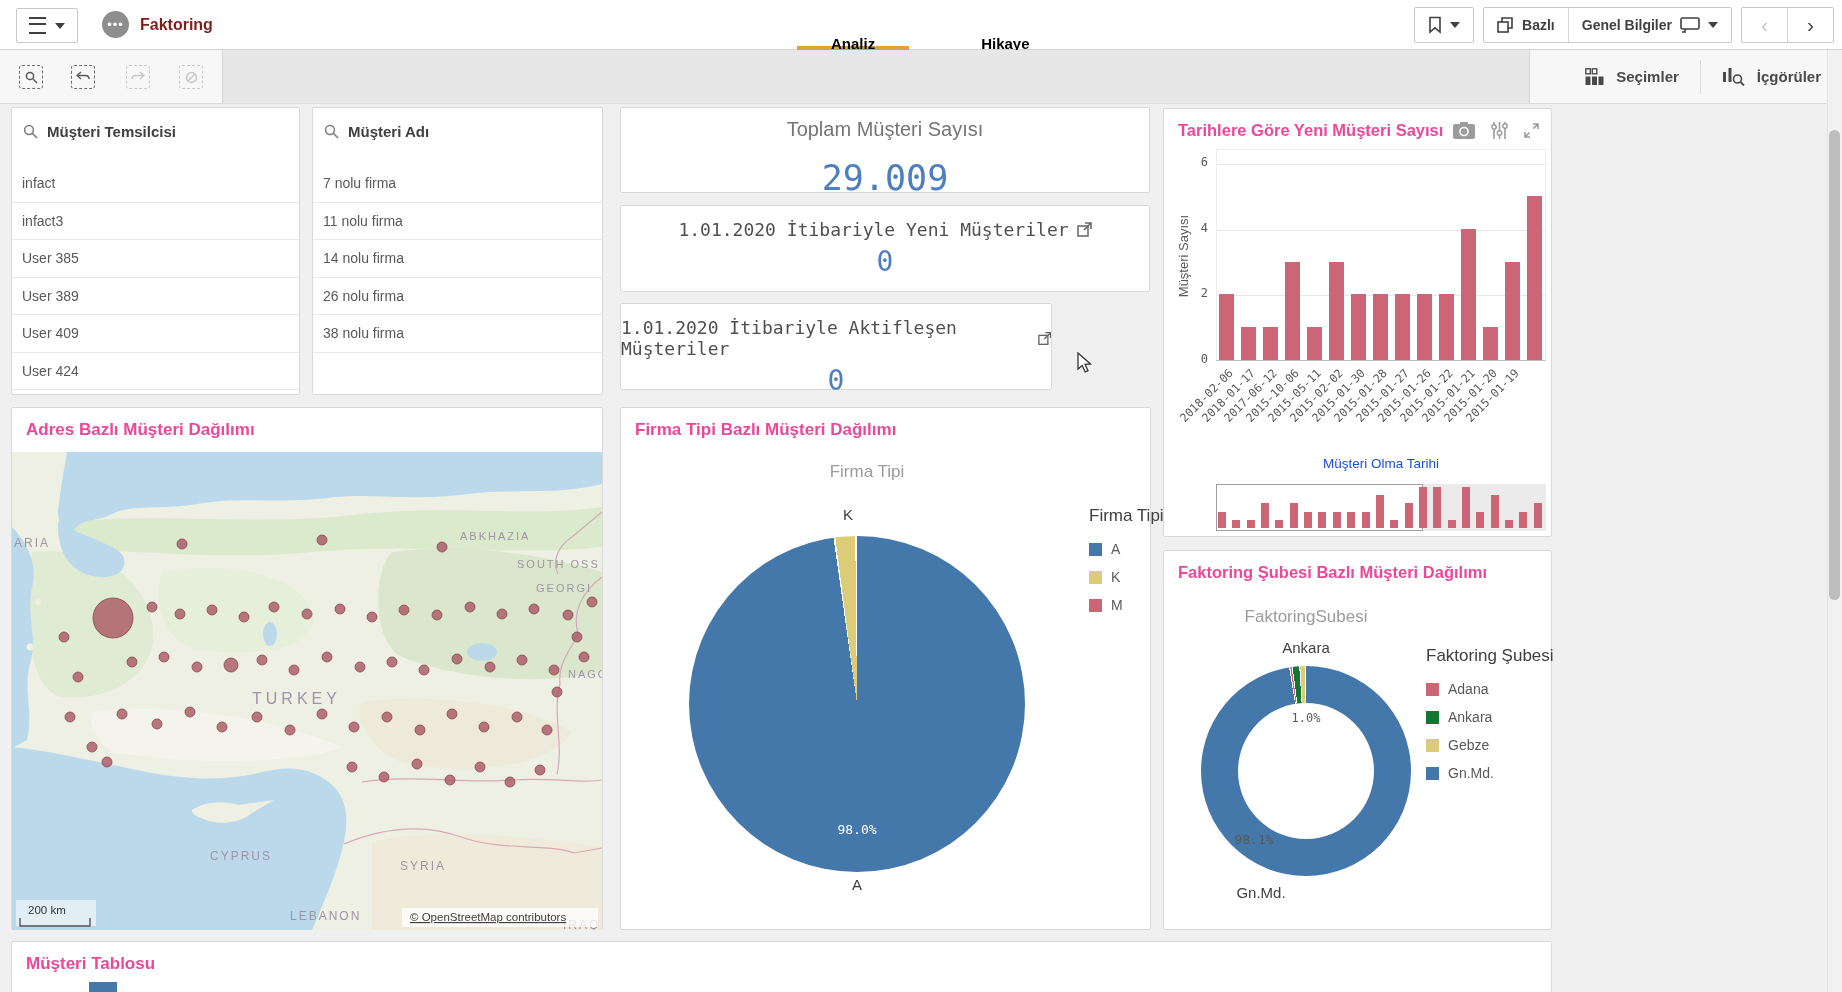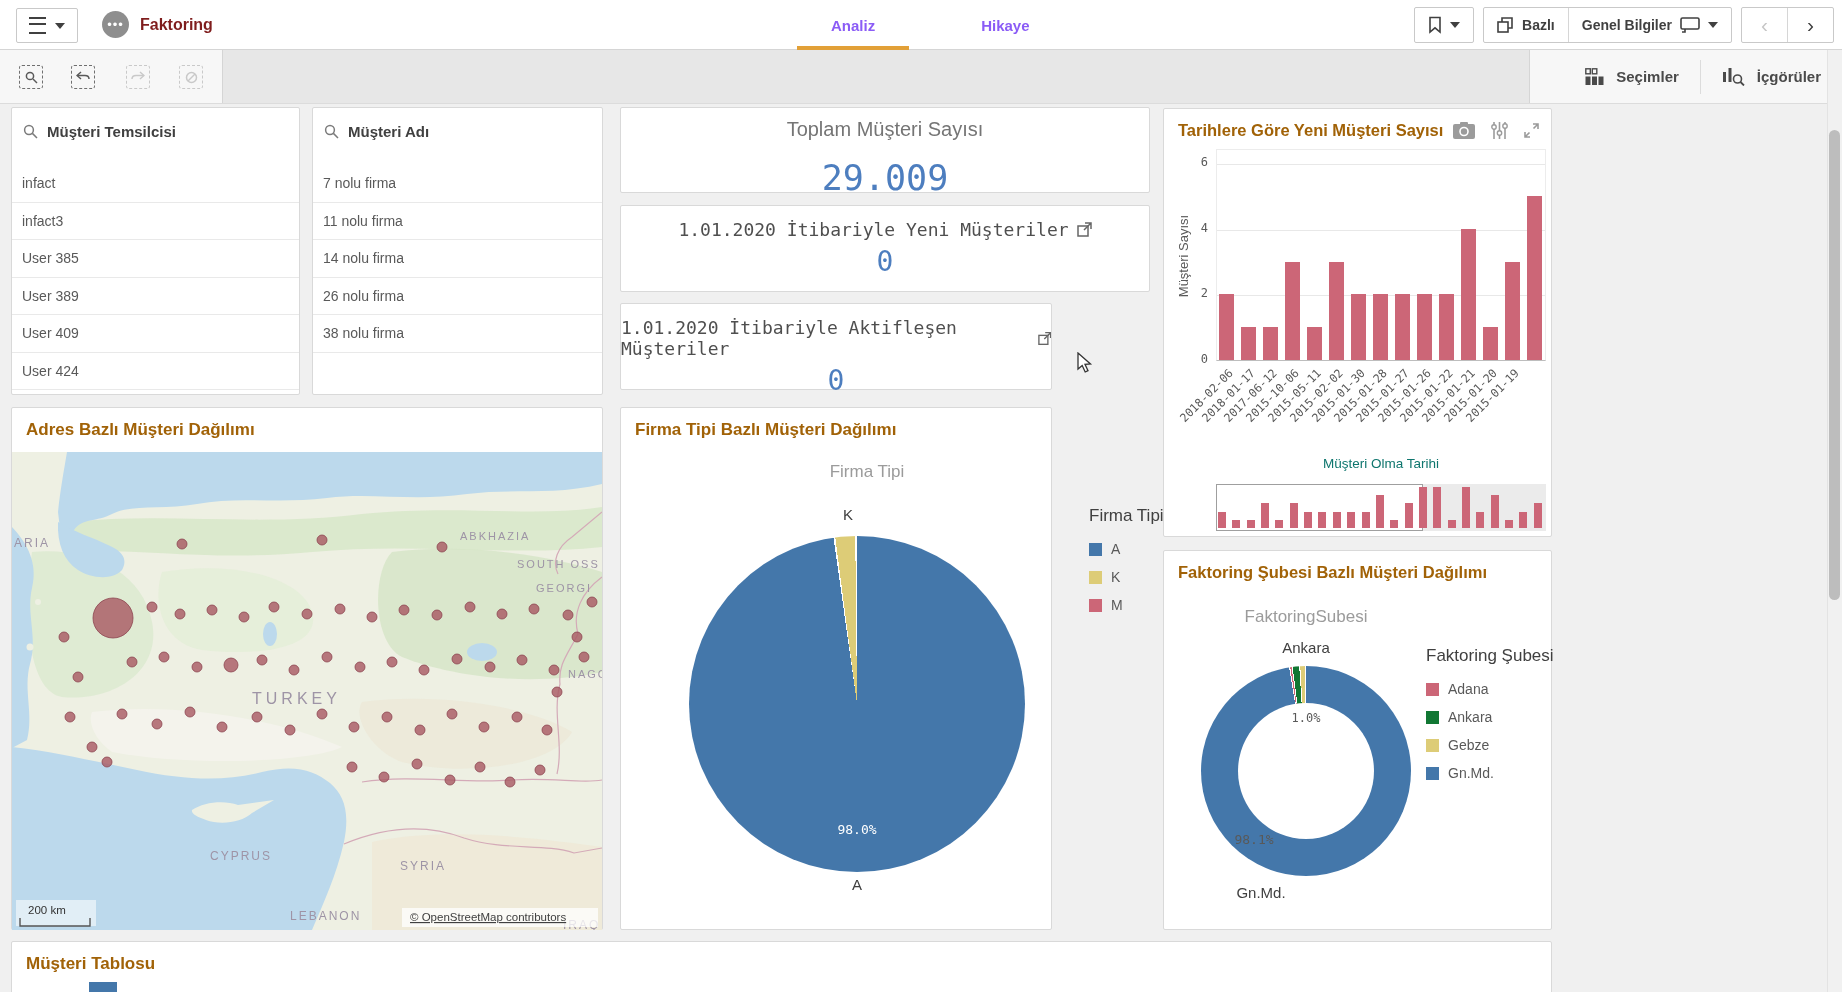--- a/index.html
+++ b/index.html
@@ -11,21 +11,21 @@
   #hdr{position:absolute;left:0;top:0;width:1842px;height:50px;background:#fff;border-bottom:1px solid #d5d5d5;box-sizing:border-box;}
   .hbtn{position:absolute;background:#fff;border:1px solid #c9c9c9;border-radius:2px;display:flex;align-items:center;justify-content:center;cursor:pointer;box-sizing:border-box;}
   #menubtn{left:16px;top:8px;width:62px;height:35px;gap:9px;}
   .hamb{width:17px;height:13px;display:inline-block;border-top:2px solid #404040;border-bottom:2px solid #404040;position:relative;}
   .hamb:before{content:"";position:absolute;left:0;top:4px;width:17px;height:2px;background:#404040;}
   .caret{width:0;height:0;border-left:5px solid transparent;border-right:5px solid transparent;border-top:6px solid #404040;display:inline-block;}
   #appid{position:absolute;left:102px;top:11px;display:flex;align-items:center;gap:11px;}
   #appcirc{width:27px;height:27px;border-radius:50%;background:#8e8e8e;color:#fff;display:flex;align-items:center;justify-content:center;font-size:13px;letter-spacing:1px;}
   #apptitle{font-size:16px;font-weight:bold;color:#7f1d1d;}
   #tabs{position:absolute;left:797px;top:0;height:50px;display:flex;gap:38px;}
-  .tab{height:50px;line-height:52px;padding:0 34px;font-size:15px;font-weight:bold;color:#8b5cf6;box-sizing:border-box;cursor:pointer;}
+  .tab{height:50px;line-height:52px;padding:18px 34px;font-size:15px;font-weight:bold;color:#000000;box-sizing:border-box;cursor:pointer;}
   .tab.active{border-bottom:4px solid #E2A037;}
   #hdr-right{position:absolute;right:8px;top:7px;display:flex;gap:9px;align-items:center;}
   .hgroup{display:flex;border:1px solid #c9c9c9;border-radius:2px;background:#fff;height:36px;box-sizing:border-box;align-items:stretch;}
   .hseg{display:flex;align-items:center;gap:8px;padding:0 13px;cursor:pointer;font-size:14px;font-weight:bold;color:#404040;}
   .hseg + .hseg{border-left:1px solid #d6d6d6;}
   .navbtn{width:45px;display:flex;align-items:center;justify-content:center;font-size:21px;color:#404040;cursor:pointer;}
   .navbtn + .navbtn{border-left:1px solid #d6d6d6;}
   .navbtn.dis{color:#c6c6c6;}
 
   
@@ -33,42 +33,42 @@
   #selstrip{position:absolute;left:222px;top:0;width:1306px;height:53px;background:#e7e7e7;border-left:1px solid #d5d5d5;border-right:1px solid #d5d5d5;}
   .tico{position:absolute;top:12px;width:30px;height:30px;display:flex;align-items:center;justify-content:center;cursor:pointer;}
   .dashbox{width:24px;height:24px;border:1.6px dashed #6f6f6f;border-radius:3px;display:flex;align-items:center;justify-content:center;box-sizing:border-box;}
   .dashbox.dis{border-color:#c9c9c9;}
   #tbar-right{position:absolute;right:0;top:0;height:53px;display:flex;align-items:center;}
   .tbtn{display:flex;align-items:center;gap:12px;padding:0 21px;height:53px;cursor:pointer;font-size:15px;font-weight:bold;color:#4a4a4a;}
   .tdiv{width:1px;height:34px;background:#dcdcdc;}
 
   
   .panel{position:absolute;background:#fff;border:1px solid #d9d9d9;border-radius:2px;box-sizing:border-box;}
-  .ptitle{position:absolute;left:14px;top:12px;font-size:17px;font-weight:bold;color:#a16207;white-space:nowrap;}
+  .ptitle{position:absolute;left:14px;top:12px;font-size:17px;font-weight:bold;color:#ec4899;white-space:nowrap;}
 
   
   .lb-head{position:absolute;left:11px;top:15px;display:flex;align-items:center;gap:9px;}
   .lb-title{font-size:15px;font-weight:bold;color:#404040;}
   .lb-rows{position:absolute;left:0;right:0;top:57px;bottom:0;overflow:hidden;}
   .lb-row{height:36.5px;line-height:36px;padding-left:10px;font-size:14px;color:#595959;border-bottom:1px solid #e9e9e9;cursor:pointer;}
 
   
   .kpi-title{margin-top:10px;text-align:center;font-size:20px;color:#757575;}
   .kpi-value{margin-top:17px;text-align:center;font-size:35px;color:#4D7EBF;}
   .kpi2-title{margin-top:13px;display:flex;justify-content:center;align-items:center;gap:8px;font-size:18px;color:#4f4f4f;}
   .kpi2-value{margin-top:5px;text-align:center;font-size:28px;color:#4D7EBF;}
 
   
   #plot{position:absolute;left:52px;top:40px;width:330px;height:212px;border:1px solid #ececec;border-bottom:1px solid #bdbdbd;background:#fff;box-sizing:border-box;}
   .grid{position:absolute;left:0;width:100%;height:1px;background:#e8e8e8;}
   .bar{position:absolute;bottom:0;width:15px;background:#CC6677;cursor:pointer;}
   .ytick{position:absolute;left:26px;width:18px;text-align:right;font-size:12px;color:#595959;}
   #ylab{position:absolute;left:-40px;top:139px;width:120px;height:16px;text-align:center;font-size:13px;color:#595959;transform:rotate(-90deg);}
   .xlab{position:absolute;top:257px;width:92px;text-align:right;font-size:11.5px;color:#595959;transform:rotate(-45deg);transform-origin:100% 0%;white-space:nowrap;}
-  #xtitle{position:absolute;left:52px;top:347px;width:330px;text-align:center;font-size:13.5px;color:#0f766e;}
+  #xtitle{position:absolute;left:52px;top:347px;width:330px;text-align:center;font-size:13.5px;color:#1d4ed8;}
   #nav{position:absolute;left:52px;top:375px;width:330px;height:47px;}
   #nav-bg{position:absolute;left:205px;right:0;top:0;height:47px;background:#ebebeb;}
   #nav-win{position:absolute;left:0;top:0;width:205px;height:45px;border:1px solid #9f9f9f;background:#fff;cursor:grab;}
   .nbar{position:absolute;bottom:3px;width:8px;background:#CC6677;}
   .hicons{position:absolute;right:12px;top:13px;display:flex;gap:16px;align-items:center;}
   .hicons > span{cursor:pointer;display:flex;}
 
   
   .cc{position:absolute;text-align:center;}
   #pie-disc{position:absolute;left:68px;top:128px;width:336px;height:336px;border-radius:50%;cursor:pointer;}
@@ -479,21 +479,21 @@
         <path d="M8,466 V474 H78 V466" fill="none" stroke="#555" stroke-width="1.4"></path>
       </g>
 
       <g>
         <rect x="390" y="456" width="196" height="19" fill="#ffffff" opacity="0.75"></rect>
         <text x="398" y="469" font-size="11.5" fill="#404040" text-decoration="underline">© OpenStreetMap contributors</text>
       </g>
     </svg>
   </div>
 
-  <div class="panel" style="left:620px;top:407px;width:432px;height:523px;">
+  <div class="panel" style="left:620px;top:407px;width:531px;height:523px;">
     <div class="ptitle">Firma Tipi Bazlı Müşteri Dağılımı</div>
     <div class="cc sub" style="left:96px;top:54px;width:300px;">Firma Tipi</div>
     <div class="cc" style="left:187px;top:98px;width:80px;font-size:15px;color:#404040;">K</div>
     <div id="pie-disc" style="background: conic-gradient(from -8.04deg, rgb(255, 255, 255) 0deg, rgb(255, 255, 255) 0.6deg, rgb(221, 204, 119) 0.6deg, rgb(221, 204, 119) 7.44deg, rgb(255, 255, 255) 7.44deg, rgb(255, 255, 255) 8.04deg, rgb(68, 119, 170) 8.04deg, rgb(68, 119, 170) 360deg);"></div>
     <div class="cc mono" style="left:196px;top:414px;width:80px;font-size:13px;color:#fff;">98.0%</div>
     <div class="cc" style="left:196px;top:468px;width:80px;font-size:15px;color:#404040;">A</div>
     <div style="position:absolute;left:468px;top:98px;">
       <div class="lgd-title">Firma Tipi</div>
       <div id="plegend-items">
           <div class="lgd-item">

